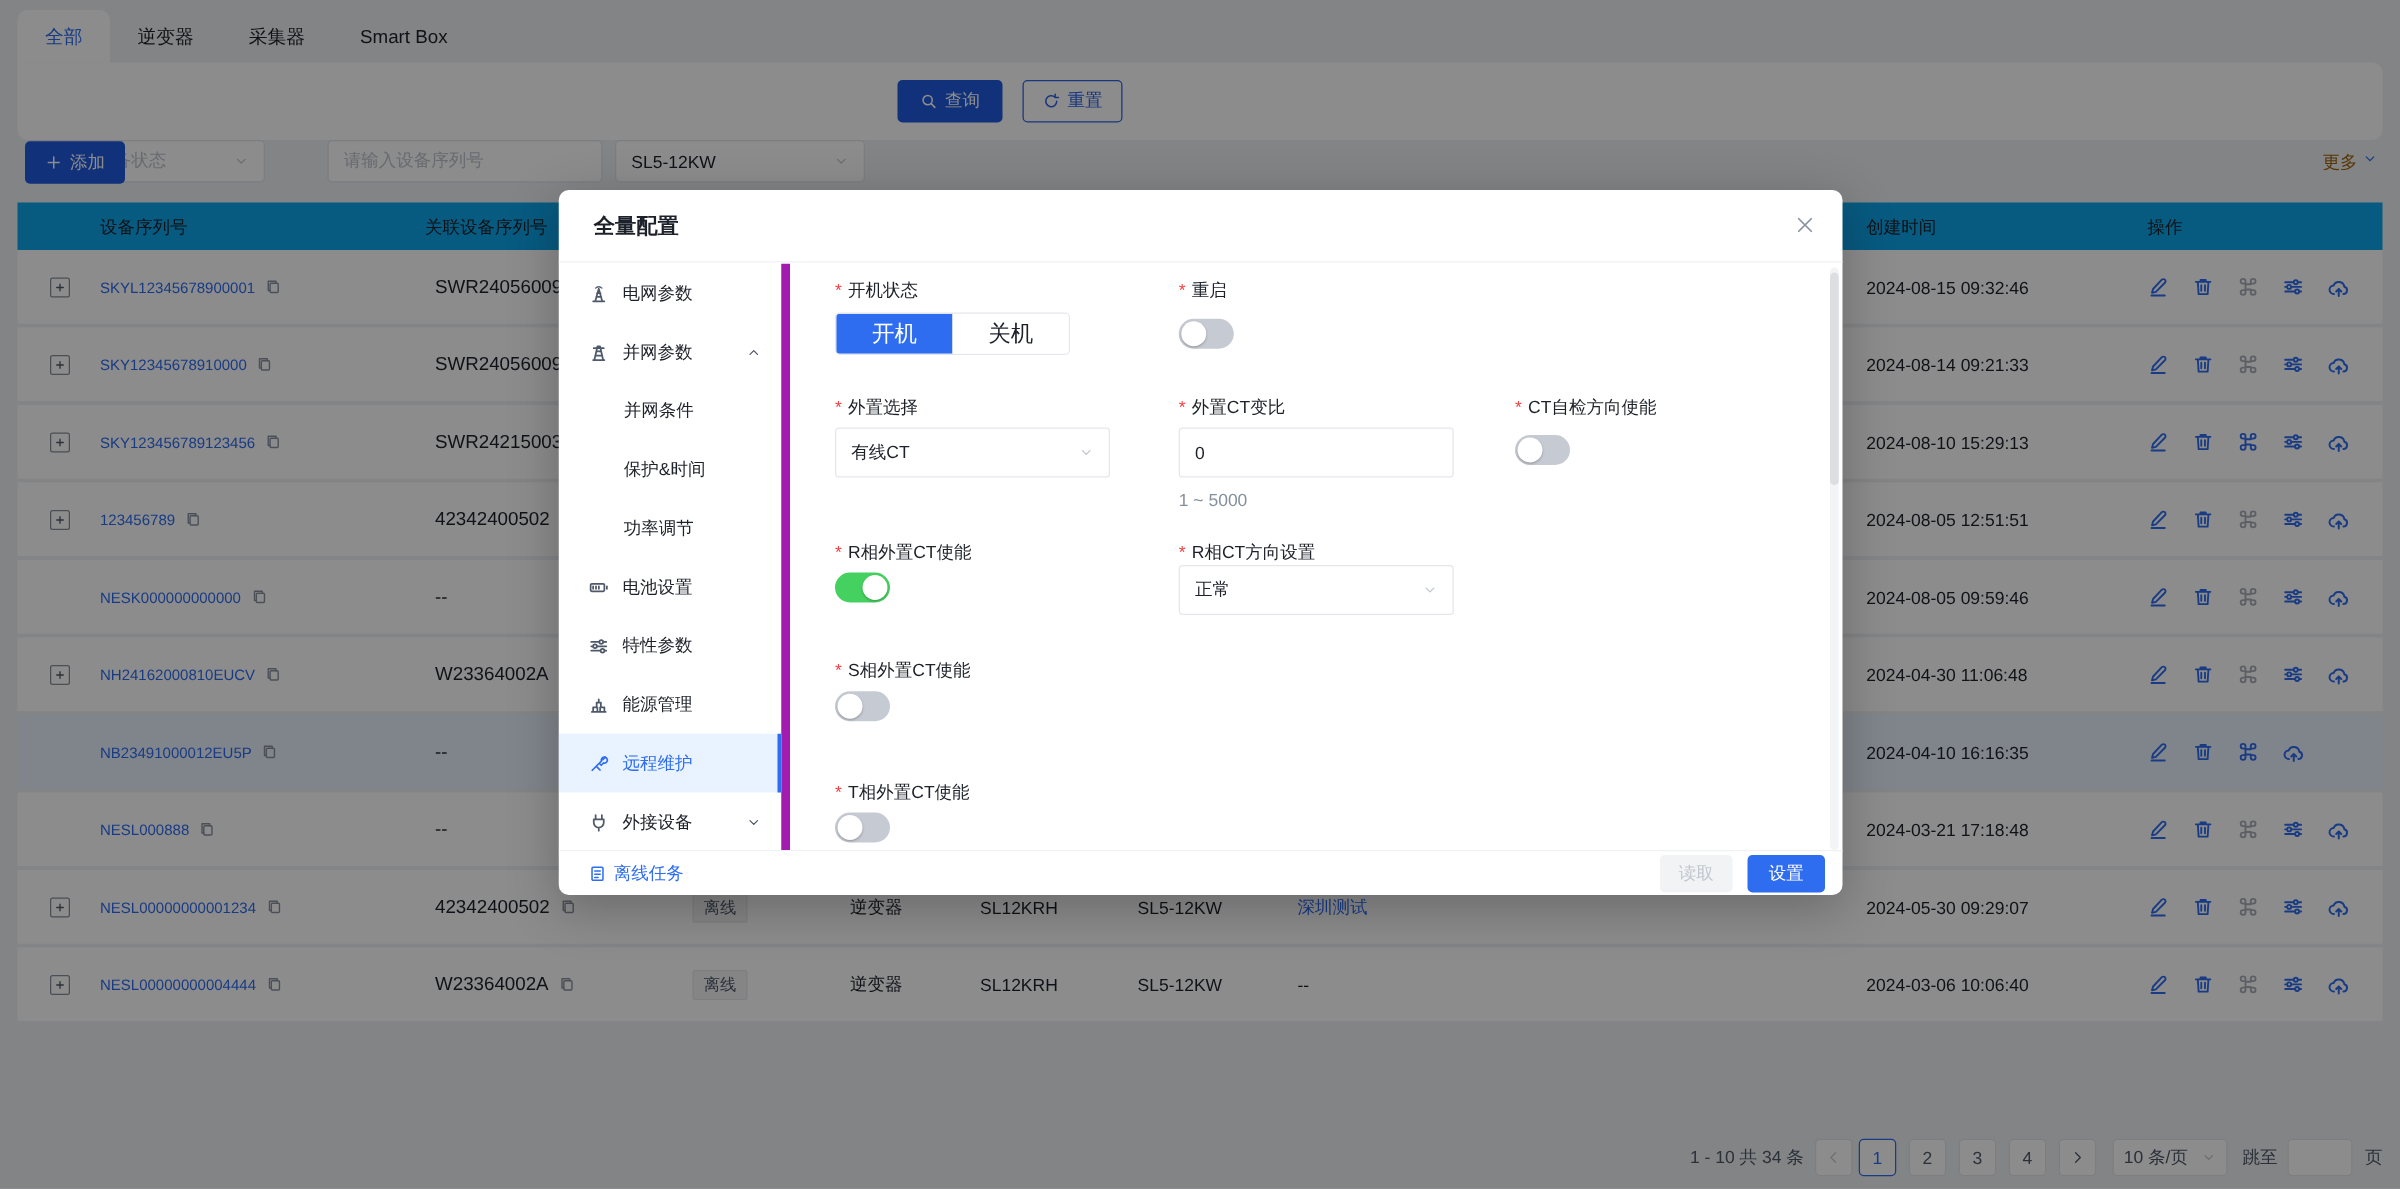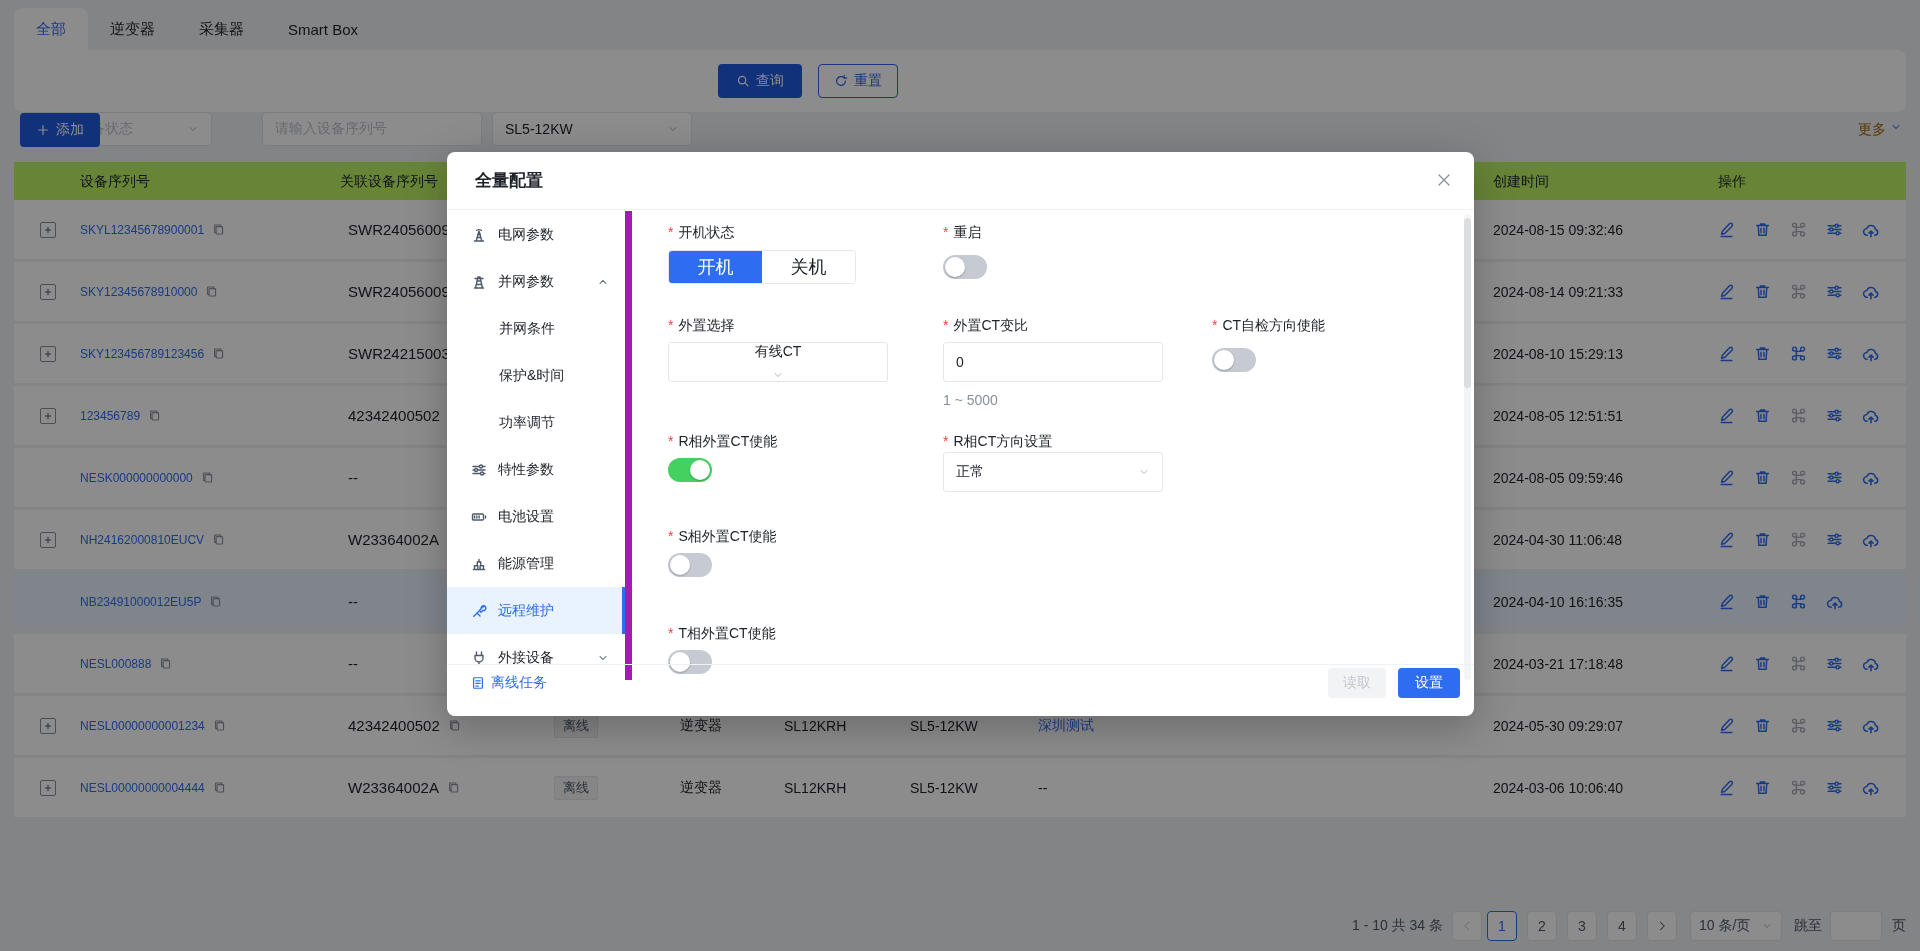--- a/index.html
+++ b/index.html
@@ -21,21 +21,21 @@
   .arrow{color:#c0c4cc;display:flex;}
   .btn{display:flex;align-items:center;justify-content:center;gap:6px;font-size:14px;border-radius:4px;cursor:pointer;}
   .btn-primary{background:#1f5ae0;color:#fff;}
   .btn-outline{background:#fff;border:1px solid #2e63e5;color:#2e63e5;}
 
   .add-btn{position:absolute;left:20px;top:113px;width:80px;height:34px;}
   .more-link{position:absolute;right:18px;top:121px;display:flex;align-items:flex-start;gap:4px;color:#a16207;font-size:14px;cursor:pointer;}
 
   
   .table{position:absolute;left:14px;top:162px;width:1892px;}
-  .thead{height:38px;background:#bef264;position:relative;font-size:14px;color:#1d2129;}
+  .thead{height:38px;background:#0ea5e9;position:relative;font-size:14px;color:#1d2129;}
   .th{position:absolute;top:0;line-height:38px;}
   .trow{height:62px;background:#fff;position:relative;border-bottom:3px solid #eef0f4;}
   .trow.hl{background:#e9f2ff;}
   .cell{position:absolute;top:0;height:59px;display:flex;align-items:center;font-size:14px;color:#1d2129;}
   .c-expand{left:26px;} .c-serial{left:66px;font-size:12px;} .c-related{left:334px;font-size:15px;}
   .c-status{left:540px;} .c-type{left:666px;} .c-model{left:770px;} .c-product{left:896px;}
   .c-station{left:1024px;} .c-created{left:1479px;} .c-actions{left:1704px;gap:19px;}
   .th-serial{left:66px;} .th-related{left:326px;} .th-created{left:1479px;} .th-actions{left:1704px;}
   .link{color:#2e6cf0;text-decoration:none;cursor:pointer;}
   .copy{margin-left:8px;color:#8a919f;display:flex;cursor:pointer;}
@@ -66,21 +66,21 @@
   .m-title{position:absolute;left:28px;top:0;line-height:58px;font-size:17px;font-weight:bold;color:#1d2129;}
   .m-close{position:absolute;right:22px;top:20px;color:#8a919f;display:flex;cursor:pointer;}
   .m-side{position:absolute;top:59px;left:0;width:185px;height:469px;border-right:7px solid #a21caf;overflow:hidden;}
   .m-item{height:47px;display:flex;align-items:center;padding-left:24px;font-size:14px;color:#1d2129;position:relative;cursor:pointer;}
   .m-item .mi-icon{width:17px;margin-right:10px;color:#4e5969;display:flex;}
   .m-item.lv2{padding-left:52px;}
   .m-item.active{background:#e8f3ff;color:#2e6cf0;}
   .m-item.active .mi-icon{color:#2e6cf0;}
   .m-item.active::after{content:"";position:absolute;right:0;top:0;width:3px;height:100%;background:#2e6cf0;}
   .m-item .mi-arrow{position:absolute;right:16px;color:#4e5969;display:flex;}
-  .m-footer{position:absolute;left:0;bottom:0;width:100%;height:52px;border-top:1px solid #f0f1f3;margin-top:35px;}
+  .m-footer{position:absolute;left:0;bottom:0;width:100%;height:36px;border-top:1px solid #f0f1f3;margin-top:35px;}
   .offline-link{position:absolute;left:24px;top:0;height:36px;display:flex;align-items:center;gap:6px;color:#2e6cf0;font-size:14px;cursor:pointer;}
   .m-btn{position:absolute;top:3px;height:30px;border-radius:4px;display:flex;align-items:center;justify-content:center;font-size:14px;cursor:pointer;}
   .m-btn.read{right:88px;width:58px;background:#f2f3f5;color:#c2c7cf;}
   .m-btn.set{right:14px;width:62px;background:#2e6cf0;color:#fff;}
 
   .fld-label{position:absolute;font-size:14px;color:#1d2129;}
   .req{color:#f53f3f;margin-right:5px;}
   .seg{position:absolute;left:221px;top:98px;width:188px;height:34px;display:flex;border:1px solid #e5e6eb;border-radius:4px;overflow:hidden;}
   .seg-opt{flex:1;display:flex;align-items:center;justify-content:center;font-size:18px;background:#fff;color:#1d2129;cursor:pointer;}
   .seg-opt.active{background:#2e6cf0;color:#fff;}
@@ -823,36 +823,36 @@
         </div>
         <div class="m-item lv2">
           <span>保护&amp;时间</span>
         </div>
         <div class="m-item lv2">
           <span>功率调节</span>
         </div>
         <div class="m-item">
           <span class="mi-icon">
             <svg width="16" height="16" viewBox="0 0 16 16" fill="none" stroke="currentColor" stroke-width="1.4" stroke-linecap="round" stroke-linejoin="round">
+              <rect x="1.5" y="5" width="11" height="6" rx="1"></rect>
+              <path d="M14.5 7v2M3.5 7v2M5.8 7v2M8.1 7v2"></path>
+            </svg>
+          </span>
+          <span>电池设置</span>
+        </div>
+        <div class="m-item">
+          <span class="mi-icon">
+            <svg width="16" height="16" viewBox="0 0 16 16" fill="none" stroke="currentColor" stroke-width="1.4" stroke-linecap="round" stroke-linejoin="round">
               <path d="M2 4.5h12M2 8h12M2 11.5h12"></path>
               <circle cx="10" cy="4.5" r="1.5" fill="#fff"></circle>
               <circle cx="5" cy="8" r="1.5" fill="#fff"></circle>
               <circle cx="11" cy="11.5" r="1.5" fill="#fff"></circle>
             </svg>
           </span>
           <span>特性参数</span>
-        </div>
-        <div class="m-item">
-          <span class="mi-icon">
-            <svg width="16" height="16" viewBox="0 0 16 16" fill="none" stroke="currentColor" stroke-width="1.4" stroke-linecap="round" stroke-linejoin="round">
-              <rect x="1.5" y="5" width="11" height="6" rx="1"></rect>
-              <path d="M14.5 7v2M3.5 7v2M5.8 7v2M8.1 7v2"></path>
-            </svg>
-          </span>
-          <span>电池设置</span>
         </div>
         <div class="m-item">
           <span class="mi-icon">
             <svg width="16" height="16" viewBox="0 0 16 16" fill="none" stroke="currentColor" stroke-width="1.4" stroke-linecap="round" stroke-linejoin="round">
               <path d="M2.5 13.5h11M3.5 13.5V9.8h3.4v3.7M9.1 13.5V9.8h3.4v3.7M6.3 9.8V6h3.4v3.8M8 6V3.5"></path>
             </svg>
           </span>
           <span>能源管理</span>
         </div>
         <div class="m-item active">
@@ -883,21 +883,21 @@
     <div class="fld-label" style="left:496px;top:72px;"><span class="req">*</span><span>重启</span></div>
     <div class="seg">
       <div class="seg-opt active">开机</div>
       <div class="seg-opt">关机</div>
     </div>
     <div class="toggle" style="left:496px;top:103px;"></div>
 
     <div class="fld-label" style="left:221px;top:165px;"><span class="req">*</span><span>外置选择</span></div>
     <div class="fld-label" style="left:496px;top:165px;"><span class="req">*</span><span>外置CT变比</span></div>
     <div class="fld-label" style="left:765px;top:165px;"><span class="req">*</span><span>CT自检方向使能</span></div>
-    <div class="sel" style="left:221px;top:190px;flex-direction:column;">
+    <div class="sel" style="left:221px;top:190px;">
       <span>有线CT</span>
       <span class="arrow">
           <svg width="12" height="12" viewBox="0 0 16 16" fill="none" stroke="currentColor" stroke-width="1.4" stroke-linecap="round" stroke-linejoin="round">
             <path d="M4 6l4 4 4-4"></path>
           </svg>
         </span>
     </div>
     <div class="inp" style="left:496px;top:190px;">
       <span>0</span>
     </div>

